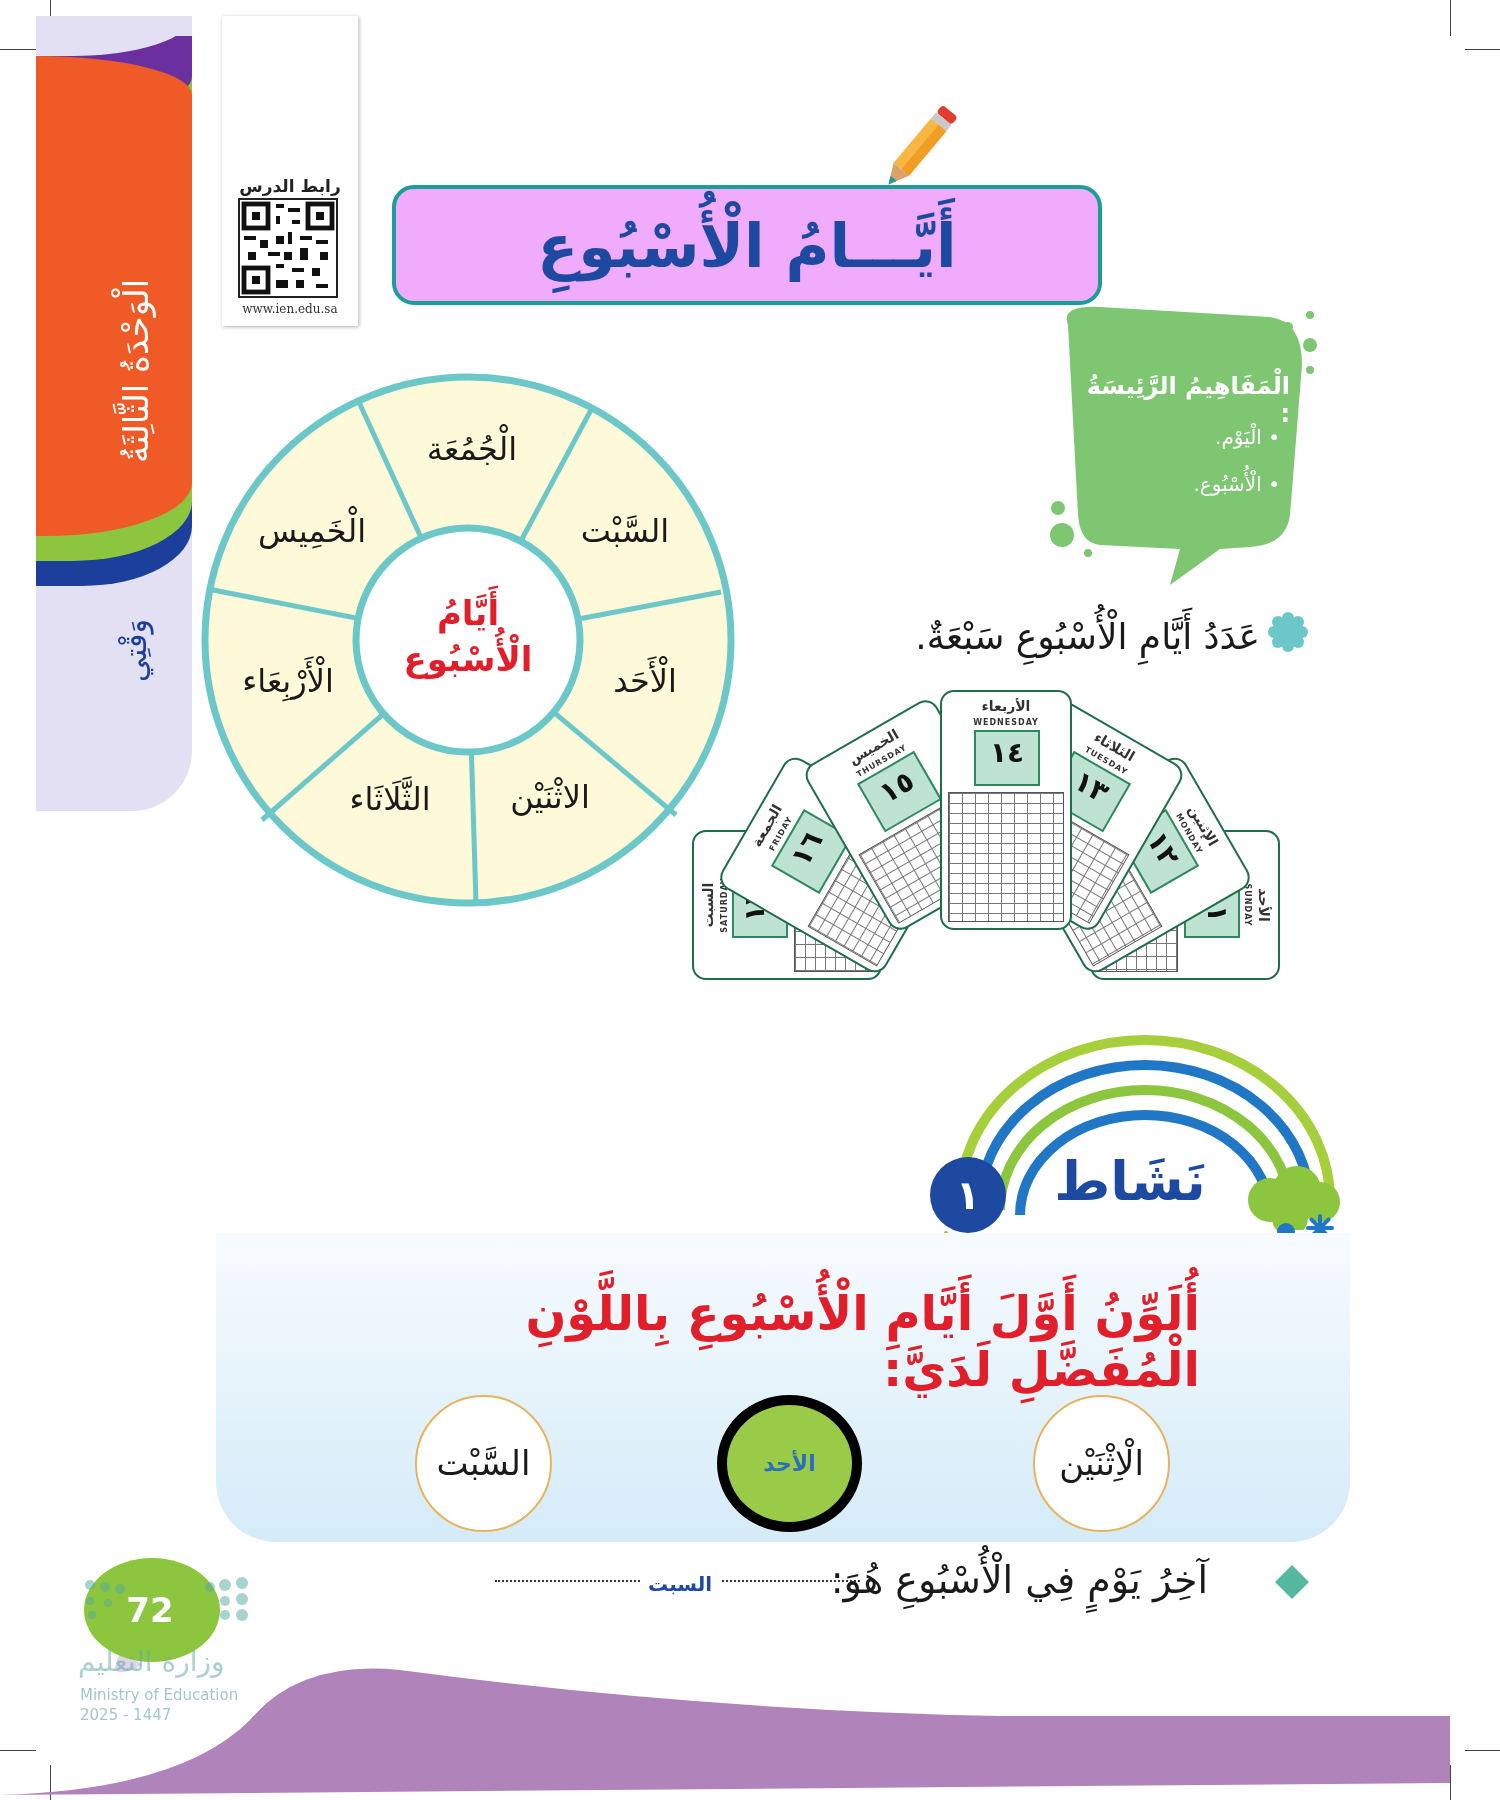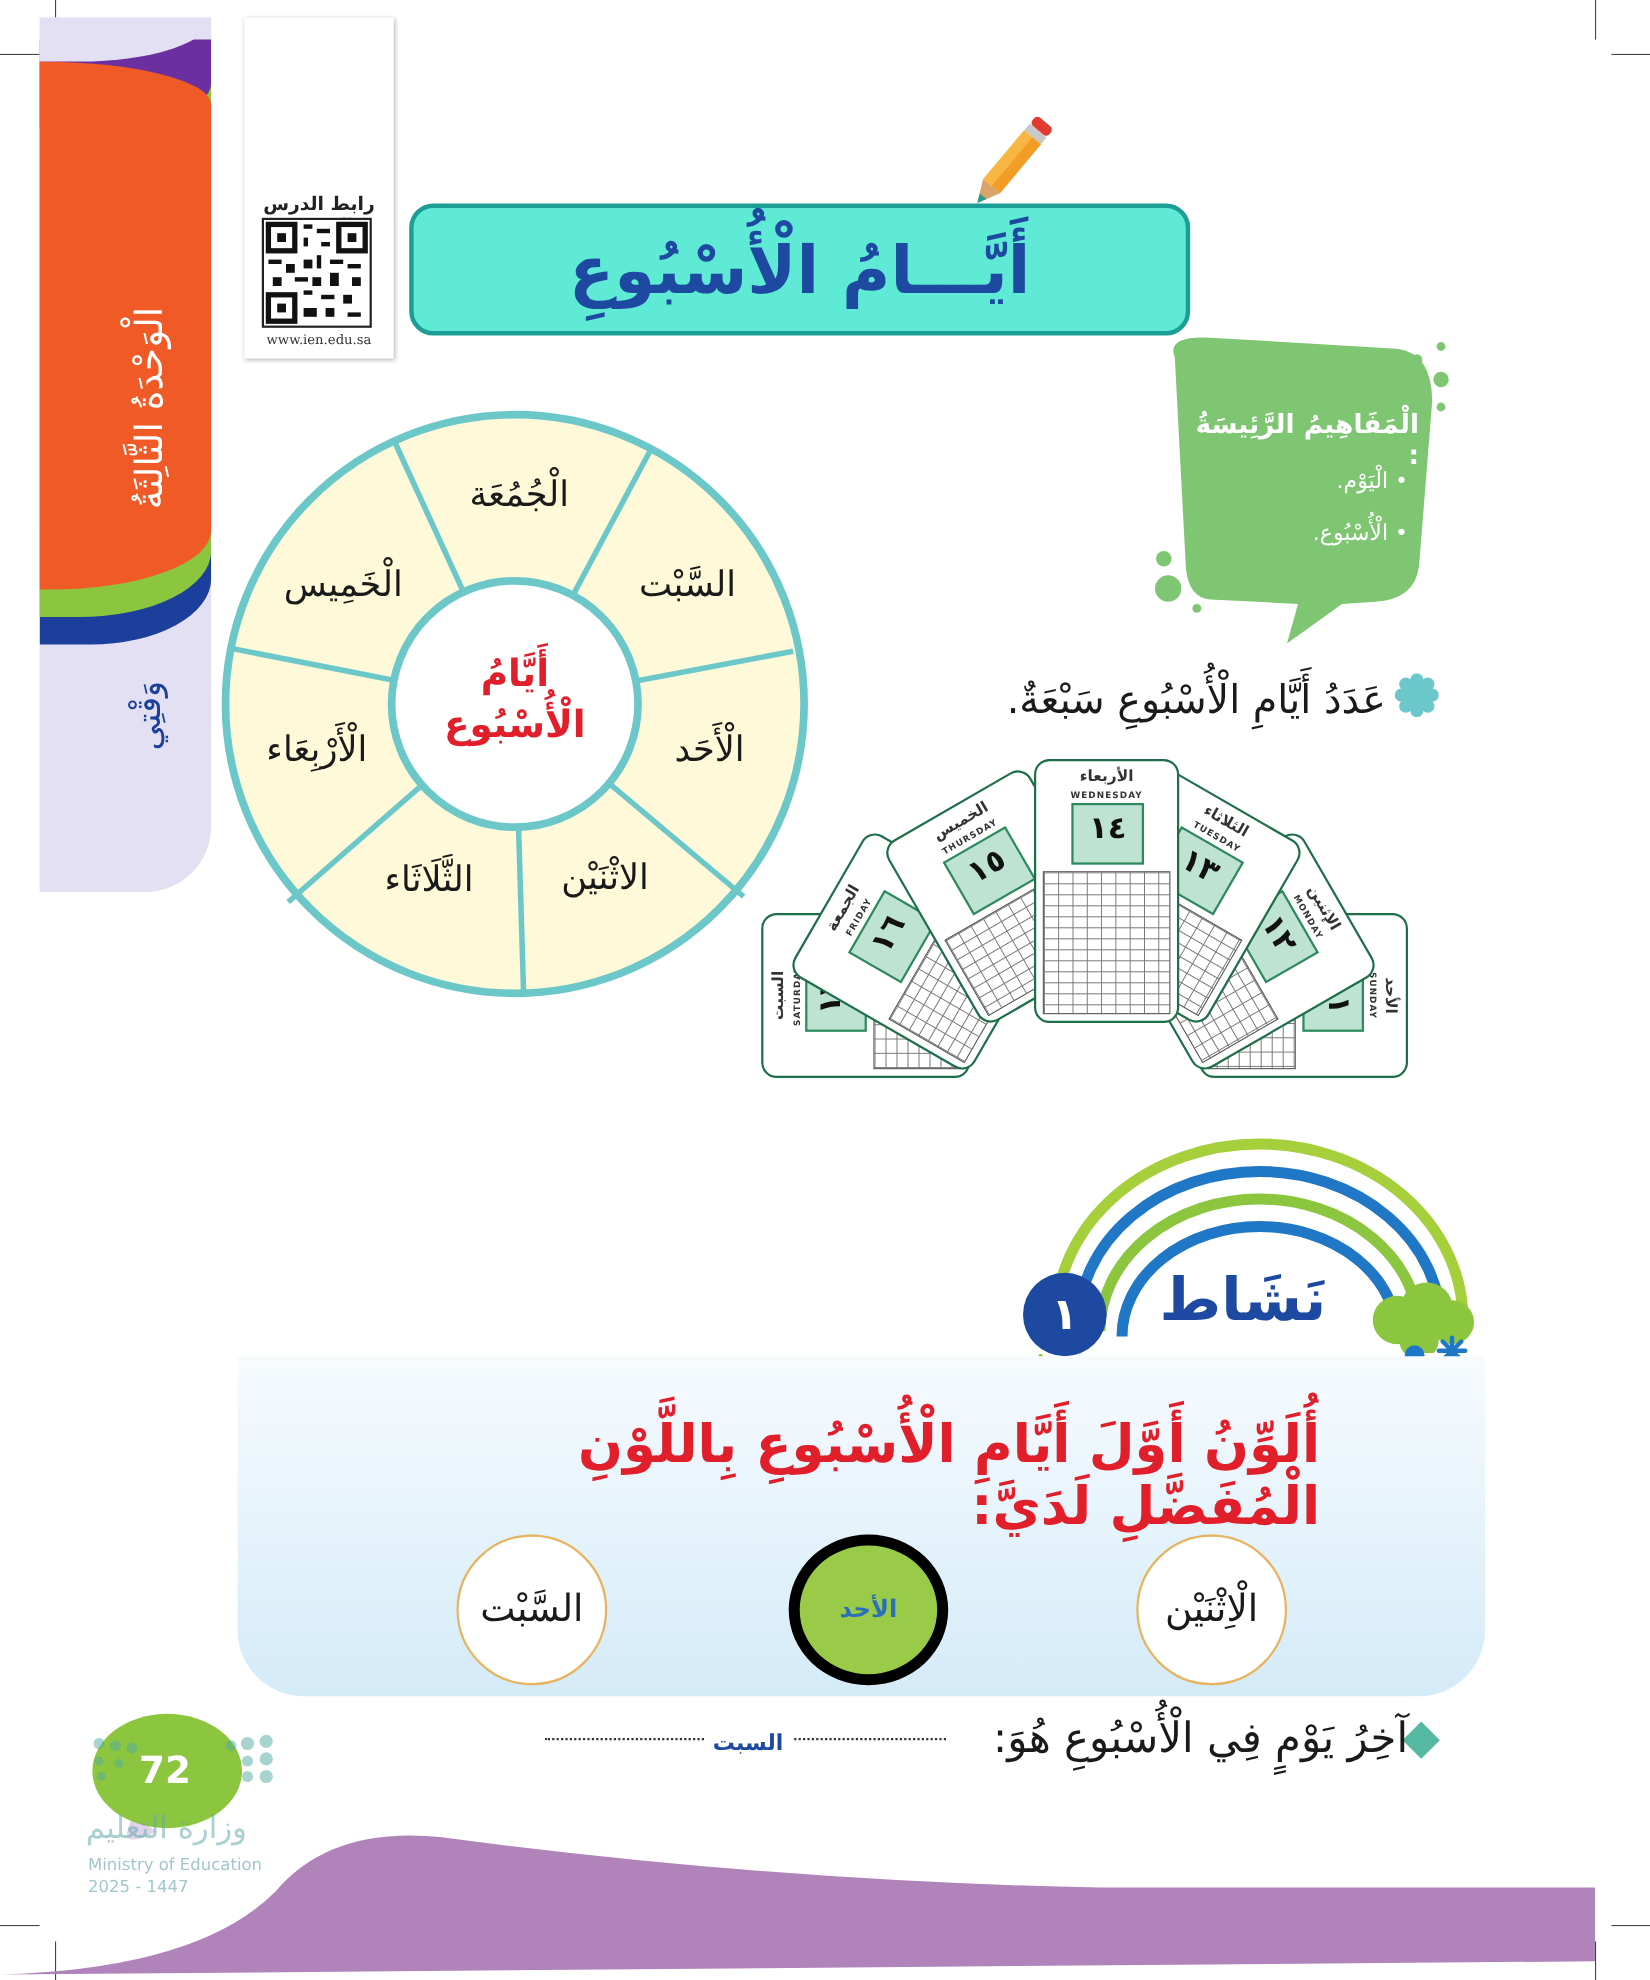--- a/index.html
+++ b/index.html
@@ -59,22 +59,22 @@
   }
   .qr-caption { position: absolute; left: 0; top: 160px; width: 136px; text-align: center; font-size: 17px; color: #222; font-weight: bold; }
   .qr-box {
     position: absolute; left: 16px; top: 182px; width: 100px; height: 100px;
     border: 2px solid #222; box-sizing: border-box; background: #fff;
   }
   .qr-url { position: absolute; left: 0; top: 286px; width: 136px; text-align: center; font-family: "DejaVu Serif", serif; font-size: 12px; color: #333; }
 
   
   .title-box {
-    position: absolute; left: 372px; top: 185px; width: 710px; height: 120px;
-    border: 4px solid #1a9e96; border-radius: 22px; box-sizing: border-box; background: #5eead4;
+    position: absolute; left: 392px; top: 185px; width: 710px; height: 120px;
+    border: 4px solid #1a9e96; border-radius: 22px; box-sizing: border-box; background: #f0abfc;
   }
   .title-text {
     position: absolute; left: 0; top: 12px; width: 100%; text-align: center;
     font-size: 60px; font-weight: bold; color: #1d4aa0; line-height: 90px;
   }
   .pencil { position: absolute; left: 870px; top: 100px; width: 100px; height: 95px; }
 
   
   .concept-bubble { position: absolute; left: 1040px; top: 295px; width: 300px; height: 300px; }
   .concept-title { position: absolute; left: 1070px; top: 372px; width: 220px; text-align: right; color: #fff; font-size: 24px; font-weight: bold; }
@@ -106,21 +106,21 @@
   .activity-panel {
     position: absolute; left: 216px; top: 1233px; width: 1134px; height: 309px;
     background: linear-gradient(#f7fbfe, #d4ebf8); border-radius: 0 0 60px 60px;
   }
   .activity-question { position: absolute; left: 340px; top: 1285px; width: 860px; text-align: right; font-size: 48px; color: #e01f2b; font-weight: bold; }
   .choice { position: absolute; top: 1395px; width: 137px; height: 137px; border-radius: 50%; box-sizing: border-box; background: #fff; border: 2px solid #e7b35e; text-align: center; line-height: 133px; font-size: 34px; color: #1a1a1a; }
   .choice.selected { background: #9acb48; border: 10px solid #000; line-height: 117px; font-size: 22px; color: #2b6fb8; font-weight: bold; width: 145px; }
 
   
   .diamond { position: absolute; left: 1280px; top: 1570px; width: 24px; height: 24px; background: #55b8a0; transform: rotate(45deg); }
-  .lastday-q { position: absolute; left: 880px; top: 1558px; width: 400px; font-size: 38px; color: #1a1a1a; }
+  .lastday-q { position: absolute; left: 808px; top: 1558px; width: 400px; font-size: 38px; color: #1a1a1a; }
   .answer-line { position: absolute; left: 495px; top: 1580px; width: 365px; height: 0; border-bottom: 2px dotted #333; }
   .answer-text { position: absolute; left: 640px; top: 1572px; width: 80px; background: #fff; text-align: center; color: #1d4aa0; font-size: 20px; font-weight: bold; }
 
   
   .purple-wave { position: absolute; left: 0; top: 1600px; width: 1500px; height: 200px; }
   .page-bubble { position: absolute; left: 82px; top: 1555px; width: 140px; height: 120px; }
   .page-num { position: absolute; left: 95px; top: 1590px; width: 110px; text-align: center; color: #fff; font-size: 34px; font-weight: bold; }
   .moe-ar { position: absolute; left: 78px; top: 1645px; width: 180px; text-align: left; color: rgba(100,170,170,0.55); font-size: 28px; }
   .moe-en { position: absolute; left: 80px; top: 1686px; width: 200px; color: rgba(100,160,170,0.6); font-size: 15px; }
   .moe-year { position: absolute; left: 80px; top: 1706px; width: 200px; color: rgba(100,160,170,0.6); font-size: 15px; }

